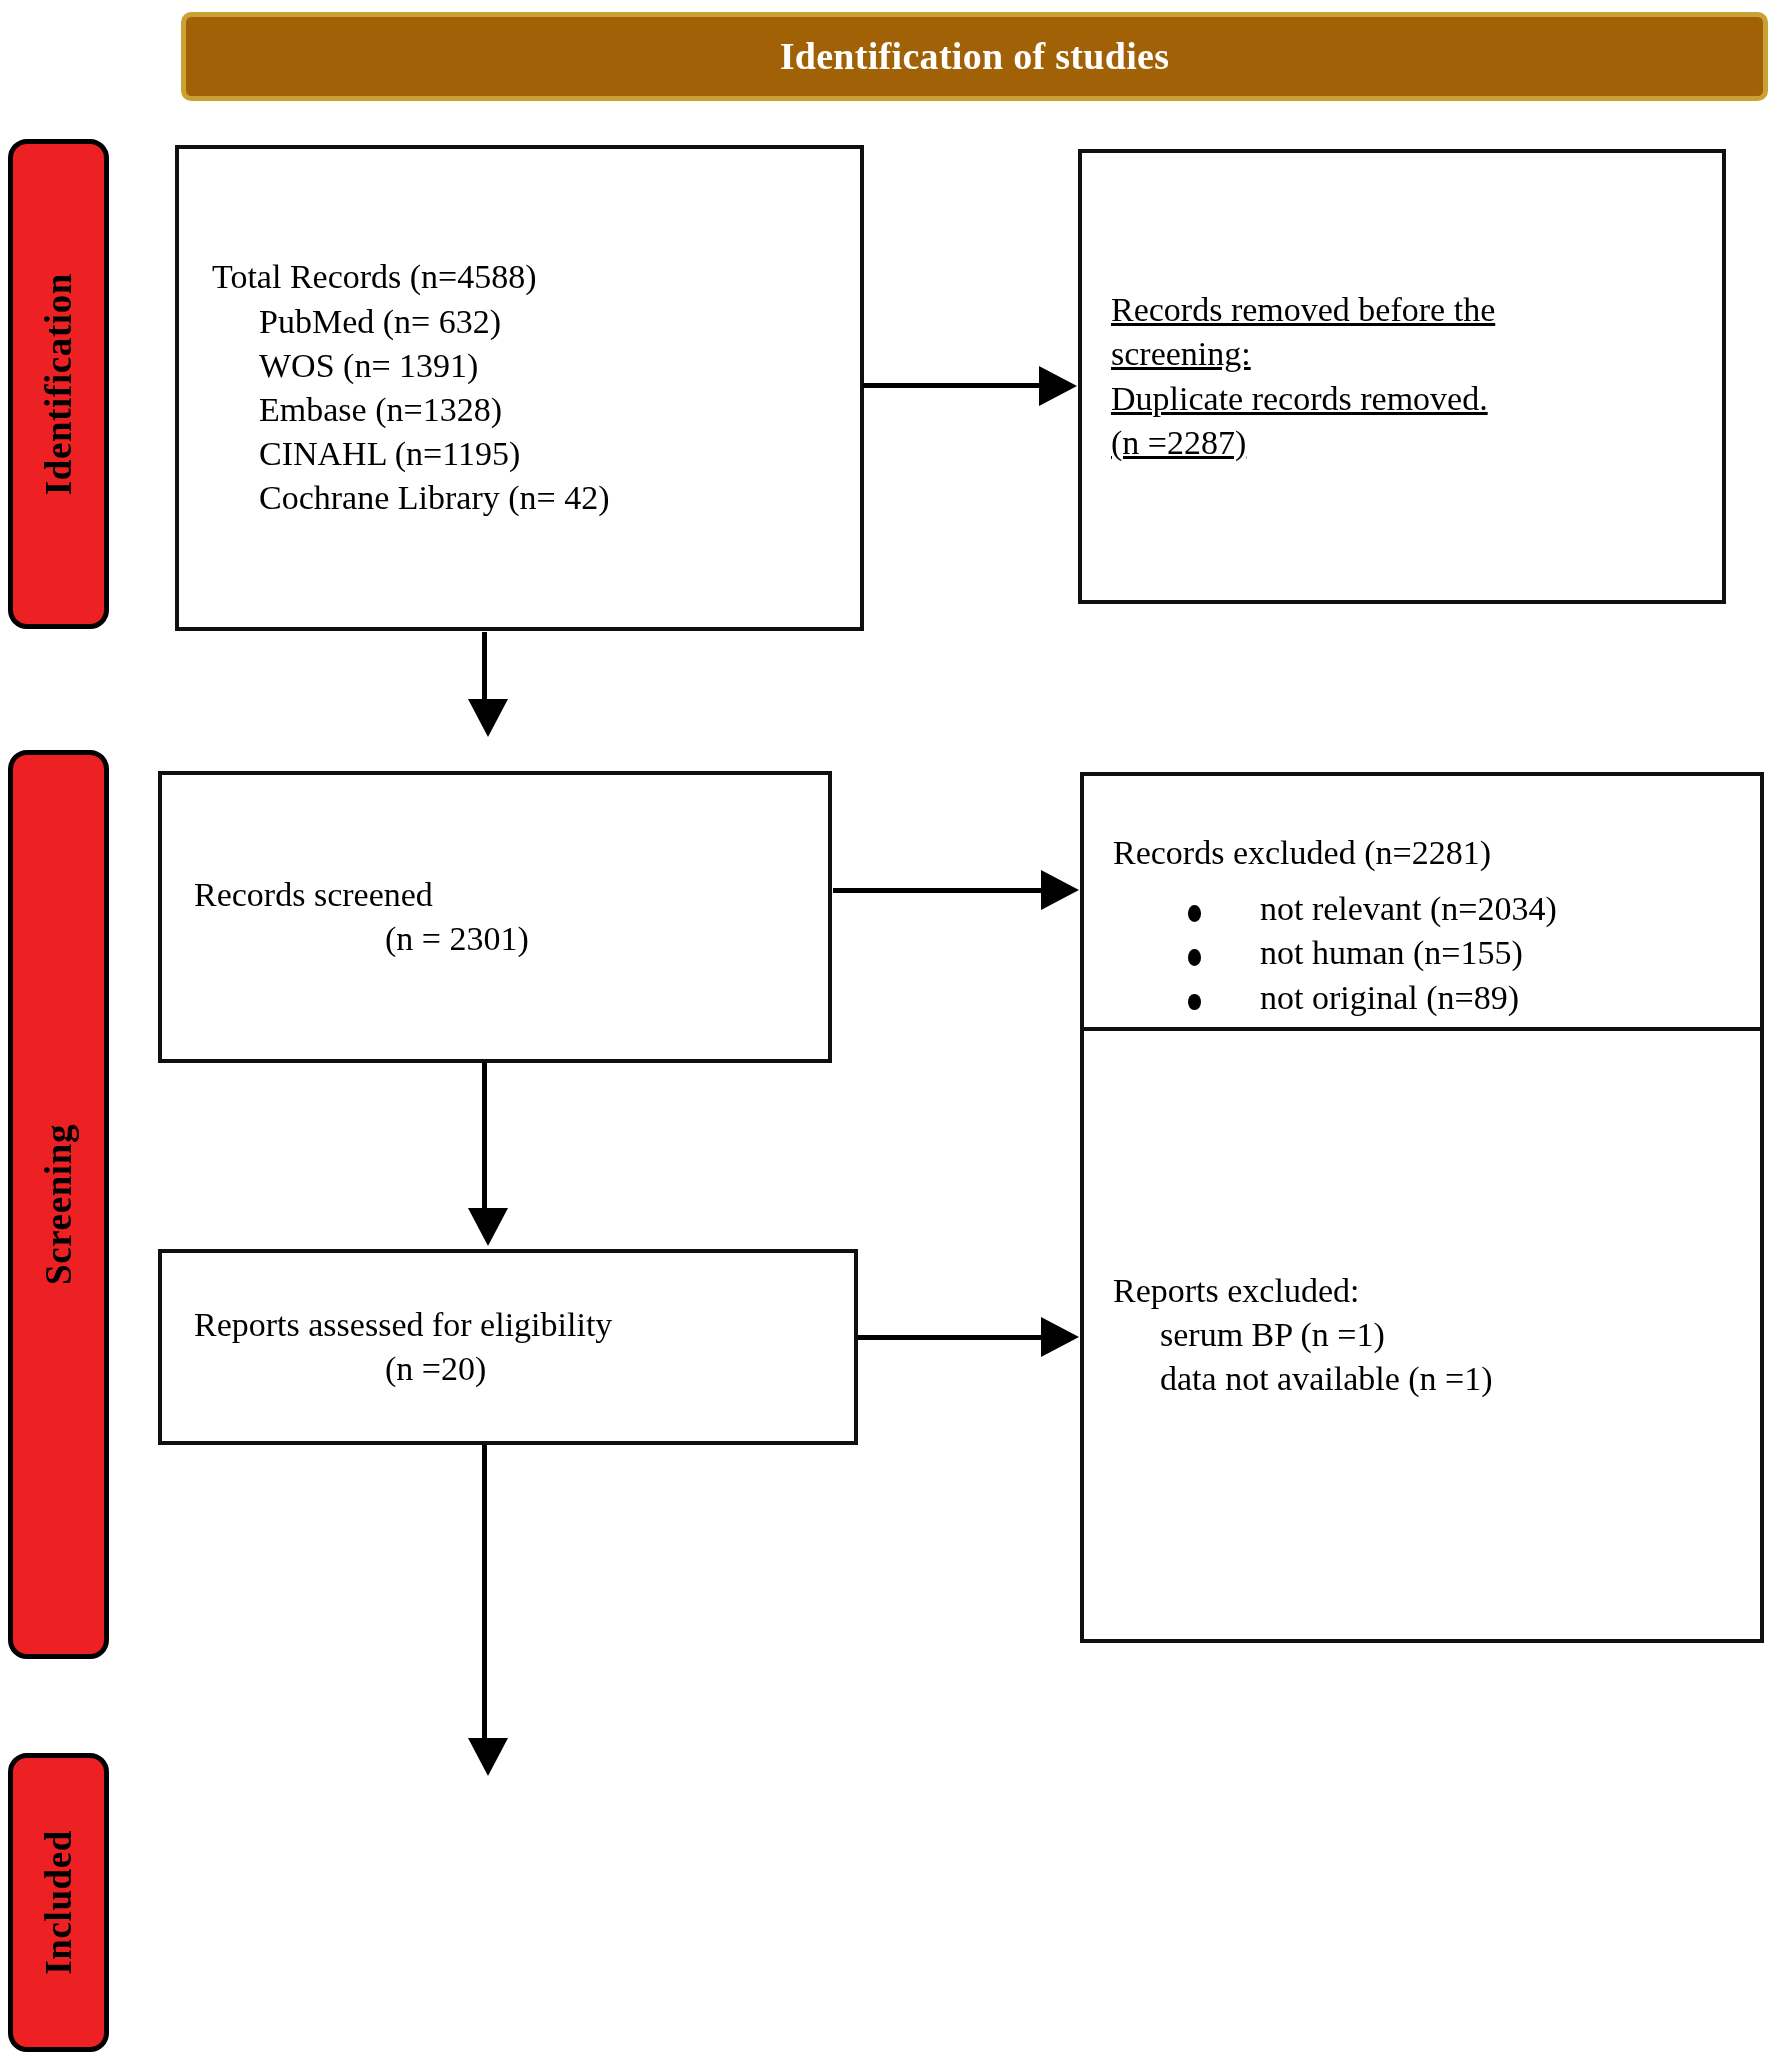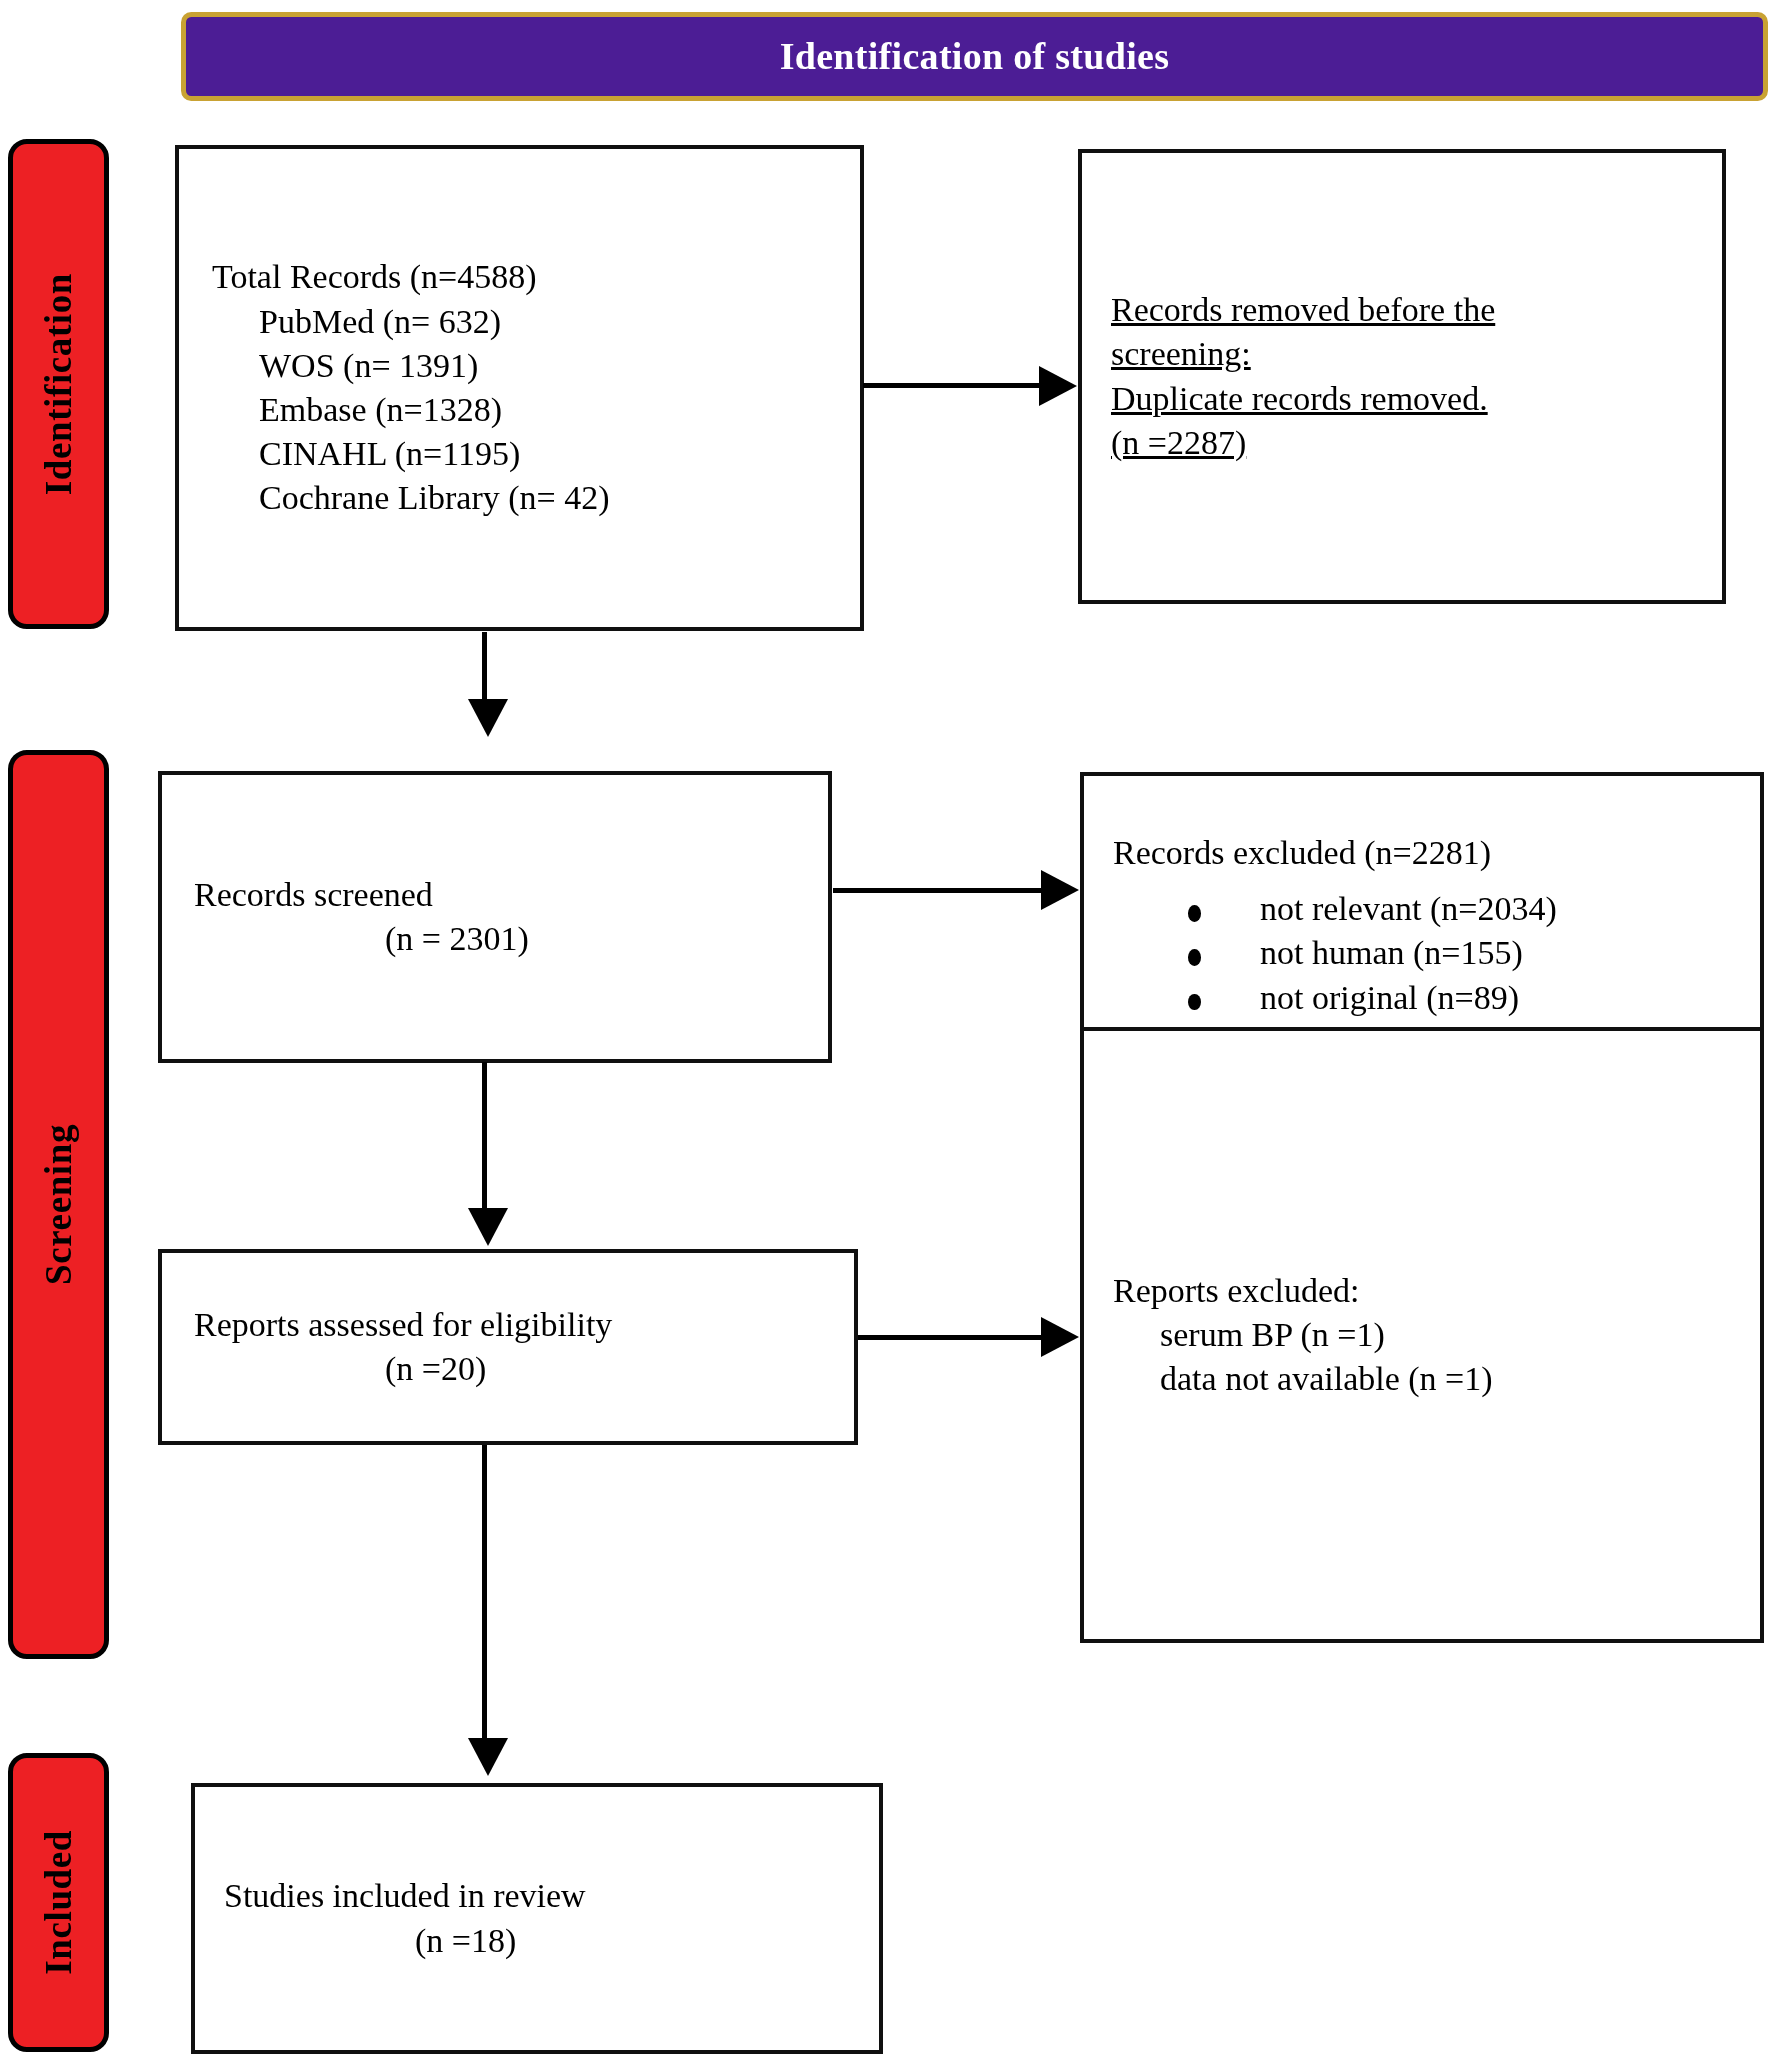--- a/index.html
+++ b/index.html
@@ -2,21 +2,21 @@
 <html style="font-size:10.2px"><head>
 <meta charset="utf-8">
 <style>
   html,body{margin:0;padding:0;background:#ffffff;}
   body{width:1778px;height:2066px;position:relative;overflow:hidden;
        font-family:"Liberation Serif","DejaVu Serif",serif;color:#000;}
   .stage{position:absolute;left:0;top:0;width:1778px;height:2066px;}
 
   
   .banner{position:absolute;left:181px;top:11.5px;width:1587px;height:89px;
-          background:#4c1d95;border:5.7px solid #C9A233;border-radius:10.2px;
+          background:#a16207;border:5.7px solid #C9A233;border-radius:10.2px;
           box-sizing:border-box;display:flex;align-items:center;justify-content:center;}
   .banner-title{color:#ffffff;font-size:38px;font-weight:bold;letter-spacing:0.3px;
                 text-align:center;line-height:1;}
 
   
   .stagebar{position:absolute;left:7.7px;width:101px;background:#ED2024;
             border:5.7px solid #000;border-radius:19px;box-sizing:border-box;
             display:flex;align-items:center;justify-content:center;}
   .stagebar span{writing-mode:vertical-rl;transform:rotate(180deg);
                  font-size:37px;font-weight:bold;color:#000;letter-spacing:0.6px;
@@ -149,26 +149,20 @@
   </div>
 
   <div class="fbox" id="box-reports-excluded">
     <div class="inner">
       <span style="display:block">Reports excluded:</span>
       <span class="ind1">serum BP (n =1)</span>
       <span class="ind1">data not available (n =1)</span>
     </div>
   </div>
 
-  <div class="fbox" id="box-studies-included">
-    <div class="inner">
-      <span style="display:block">Studies included in review</span>
-      <span class="ctr-n">(n =18)</span>
-    </div>
-  </div>
 
   <div class="vline" id="c1-line"></div>
   <div class="arrow-down" id="c1-head"></div>
 
   <div class="hline" id="c2-line"></div>
   <div class="arrow-right" id="c2-head"></div>
 
   <div class="vline" id="c3-line"></div>
   <div class="arrow-down" id="c3-head"></div>
 

